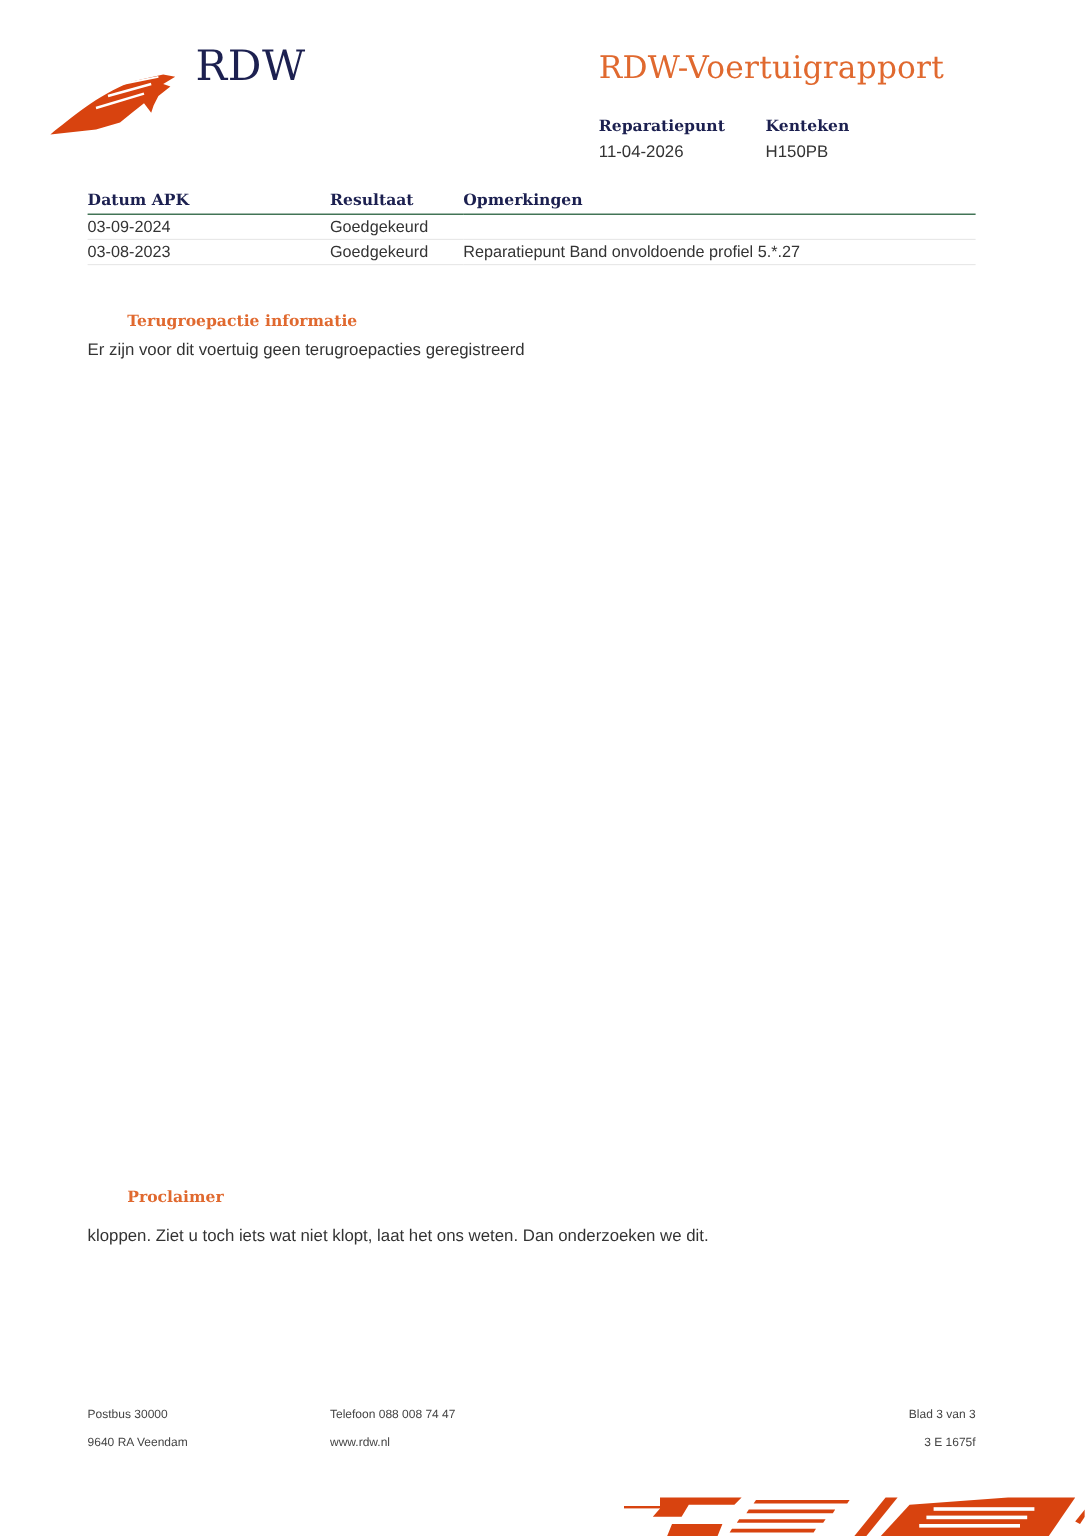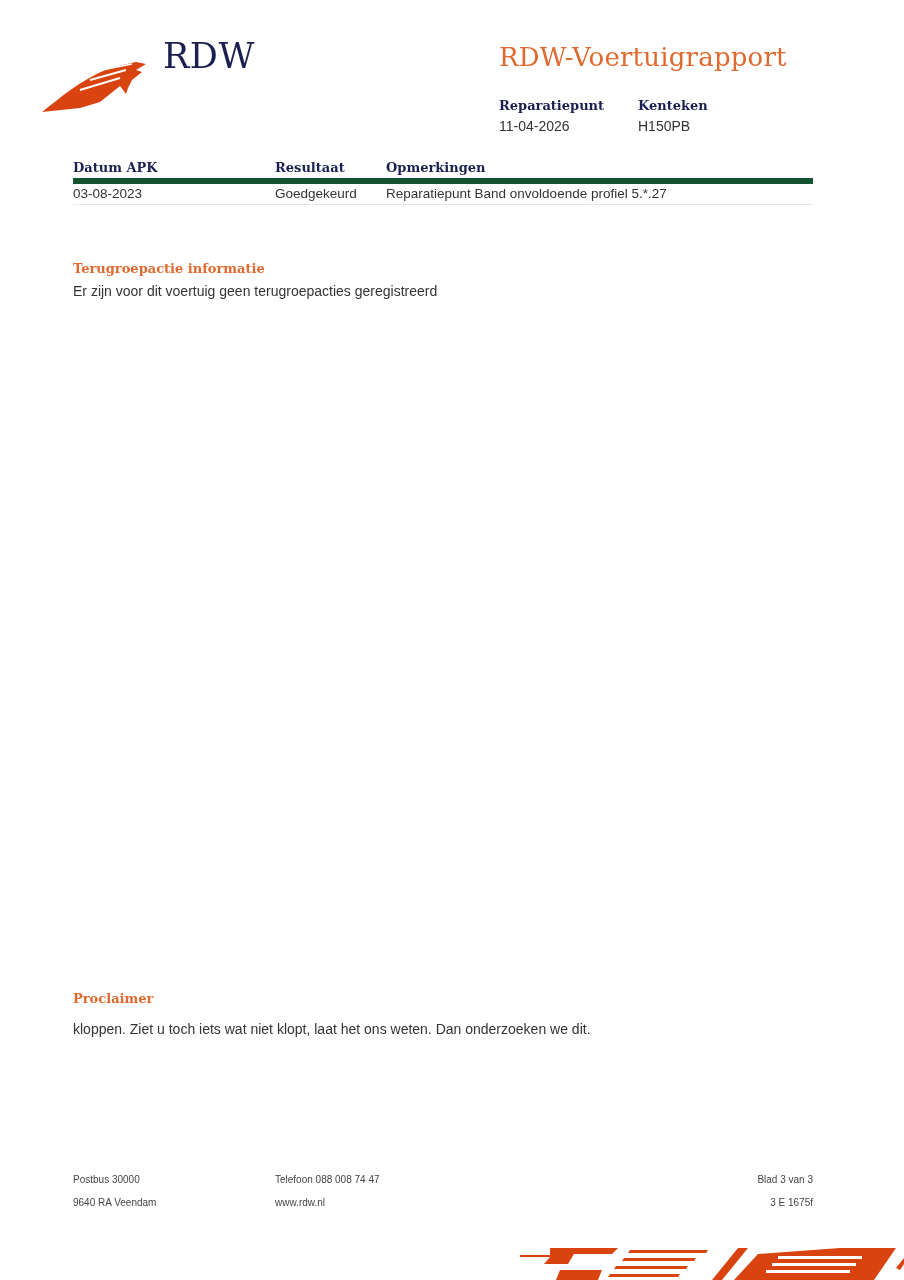--- a/index.html
+++ b/index.html
@@ -1,32 +1,32 @@
 <!DOCTYPE html>
 <html><head>
 <meta charset="utf-8">
 <style>
   html, body { margin: 0; padding: 0; background: #ffffff; }
   body { width: 904px; height: 1280px; position: relative; overflow: hidden;
          font-family: "Liberation Sans", sans-serif; color: #2a2a2a; }
   .abs { position: absolute; }
   .serif-bold { font-family: "DejaVu Serif", serif; font-weight: bold; }
   .navy { color: #1c2050; }
-  .orange { color: #e0692f; }
+  .orange { color: #e0692f; margin-left: 33px; }
 
   #logo-mark { left: 40px; top: 58px; width: 110px; height: 58px; }
   #logo-text { left: 163px; top: 36px; font-family: "DejaVu Serif", serif; font-size: 35px; color: #1c2050; letter-spacing: 0.5px; }
 
   #report-title { left: 499px; top: 42px; font-family: "DejaVu Serif", serif; font-size: 26px; color: #e0692f; letter-spacing: 0.2px; }
 
   .meta-label { font-size: 13px; }
   .meta-value { font-size: 14px; color: #333; }
 
   table.apk { position: absolute; left: 73px; top: 158px; width: 740px; border-collapse: collapse; font-size: 13.5px; }
-  table.apk th { text-align: left; font-family: "DejaVu Serif", serif; font-weight: bold; font-size: 13px; color: #1c2050; padding: 2px 0 3px 0; border-bottom: 6px solid #14532d; }
+  table.apk th { text-align: left; font-family: "DejaVu Serif", serif; font-weight: bold; font-size: 13px; color: #1c2050; padding: 2px 0 3px 0; border-bottom: 1px solid #14532d; }
   table.apk td { padding: 2px 0 3px 0; border-bottom: 1px solid #e8e8e8; color: #333; height: 15px; }
   .col1 { width: 202px; }
   .col2 { width: 111px; }
 
   #recall-heading { left: 73px; top: 261px; font-size: 13px; }
   #recall-text { left: 73px; top: 283px; font-size: 14px; color: #333; }
 
   #proclaimer-heading { left: 73px; top: 991px; font-size: 13px; }
   #proclaimer-text { left: 73px; top: 1019px; width: 720px; font-size: 14px; line-height: 21.5px; color: #333; }
 
@@ -53,20 +53,25 @@
 
 <table class="apk">
   <thead>
     <tr>
       <th class="col1">Datum APK</th>
       <th class="col2">Resultaat</th>
       <th>Opmerkingen</th>
     </tr>
   </thead>
   <tbody>
+    <tr>
+      <td>03-09-2024</td>
+      <td>Goedgekeurd</td>
+      <td></td>
+    </tr>
     <tr>
       <td>03-08-2023</td>
       <td>Goedgekeurd</td>
       <td>Reparatiepunt Band onvoldoende profiel 5.*.27</td>
     </tr>
   </tbody>
 </table>
 
 <div id="recall-heading" class="abs serif-bold orange">Terugroepactie informatie</div>
 <div id="recall-text" class="abs">Er zijn voor dit voertuig geen terugroepacties geregistreerd</div>

